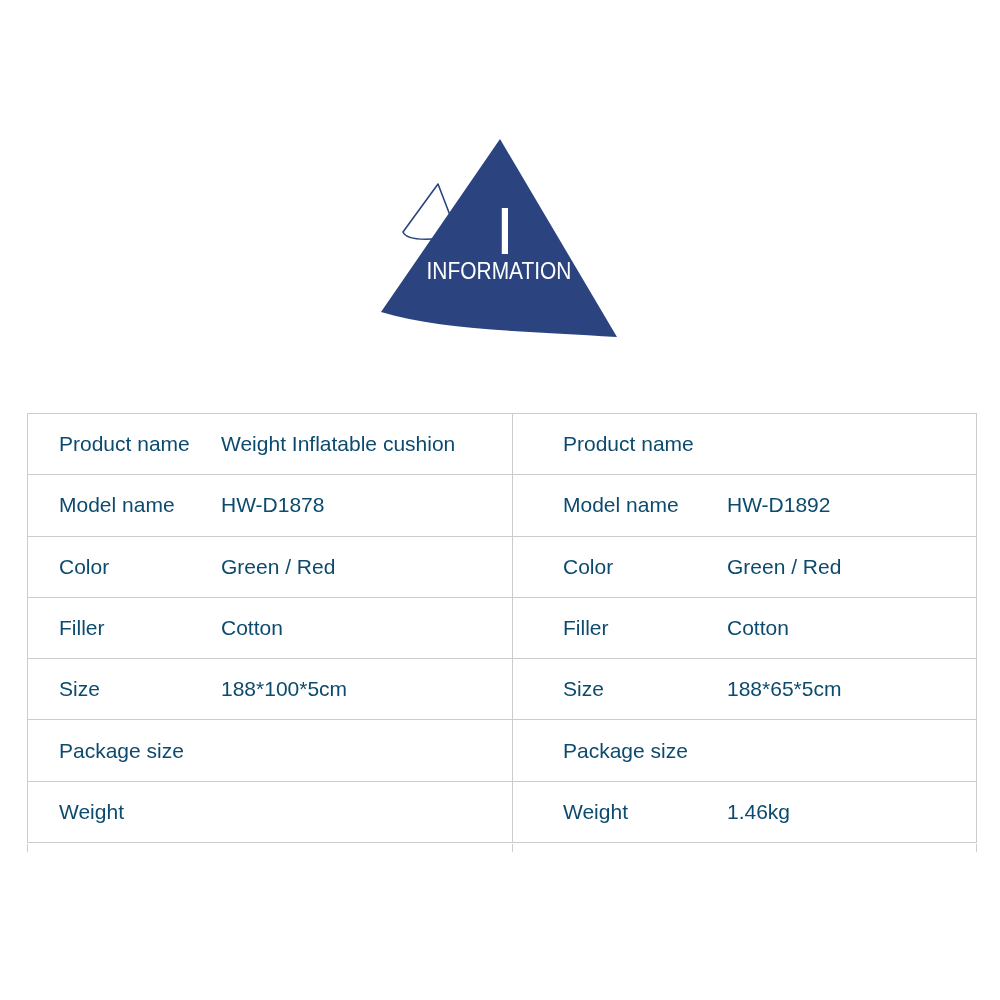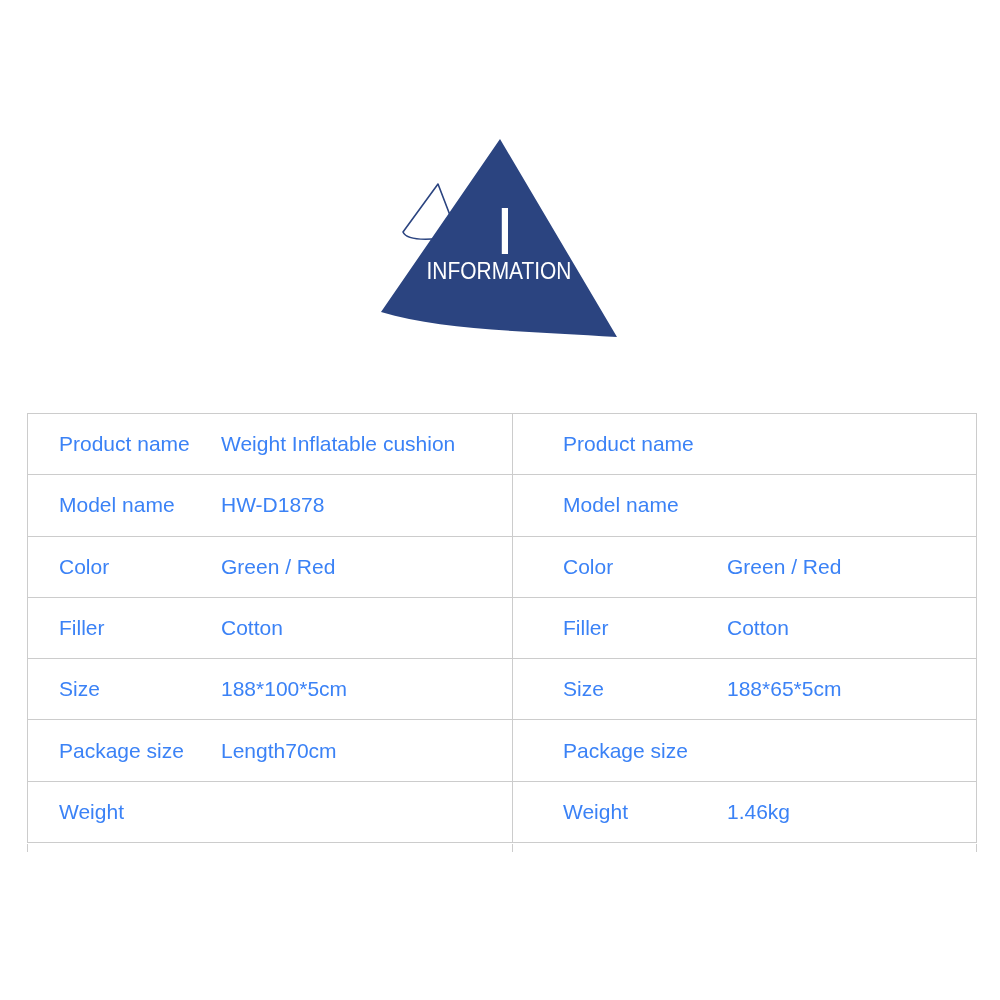--- a/index.html
+++ b/index.html
@@ -28,21 +28,21 @@
   
   .spec-table {
     position: absolute;
     left: 27px;
     top: 413px;
     width: 950px;
     height: 430px;
     box-sizing: border-box;
     border: 1px solid #cccccc;
     display: flex;
-    color: #3b82f6;
+    color: #0c4a6e;
     font-size: 21px;
   }
   .half {
     display: flex;
     flex-direction: column;
     box-sizing: border-box;
   }
   .half.left  { width: 485px; border-right: 1px solid #cccccc; }
   .half.right { flex: 1; }
 
@@ -105,33 +105,33 @@
       <div class="spec-row">
         <span class="spec-label">Filler</span>
         <span class="spec-value">Cotton</span>
       </div>
       <div class="spec-row">
         <span class="spec-label">Size</span>
         <span class="spec-value">188*100*5cm</span>
       </div>
       <div class="spec-row">
         <span class="spec-label">Package size</span>
-        <span class="spec-value">Length70cm</span>
       </div>
       <div class="spec-row">
         <span class="spec-label">Weight</span>
       </div>
     </div>
 
     <div class="half right">
       <div class="spec-row">
         <span class="spec-label">Product name</span>
       </div>
       <div class="spec-row">
         <span class="spec-label">Model name</span>
+        <span class="spec-value">HW-D1892</span>
       </div>
       <div class="spec-row">
         <span class="spec-label">Color</span>
         <span class="spec-value">Green / Red</span>
       </div>
       <div class="spec-row">
         <span class="spec-label">Filler</span>
         <span class="spec-value">Cotton</span>
       </div>
       <div class="spec-row">

